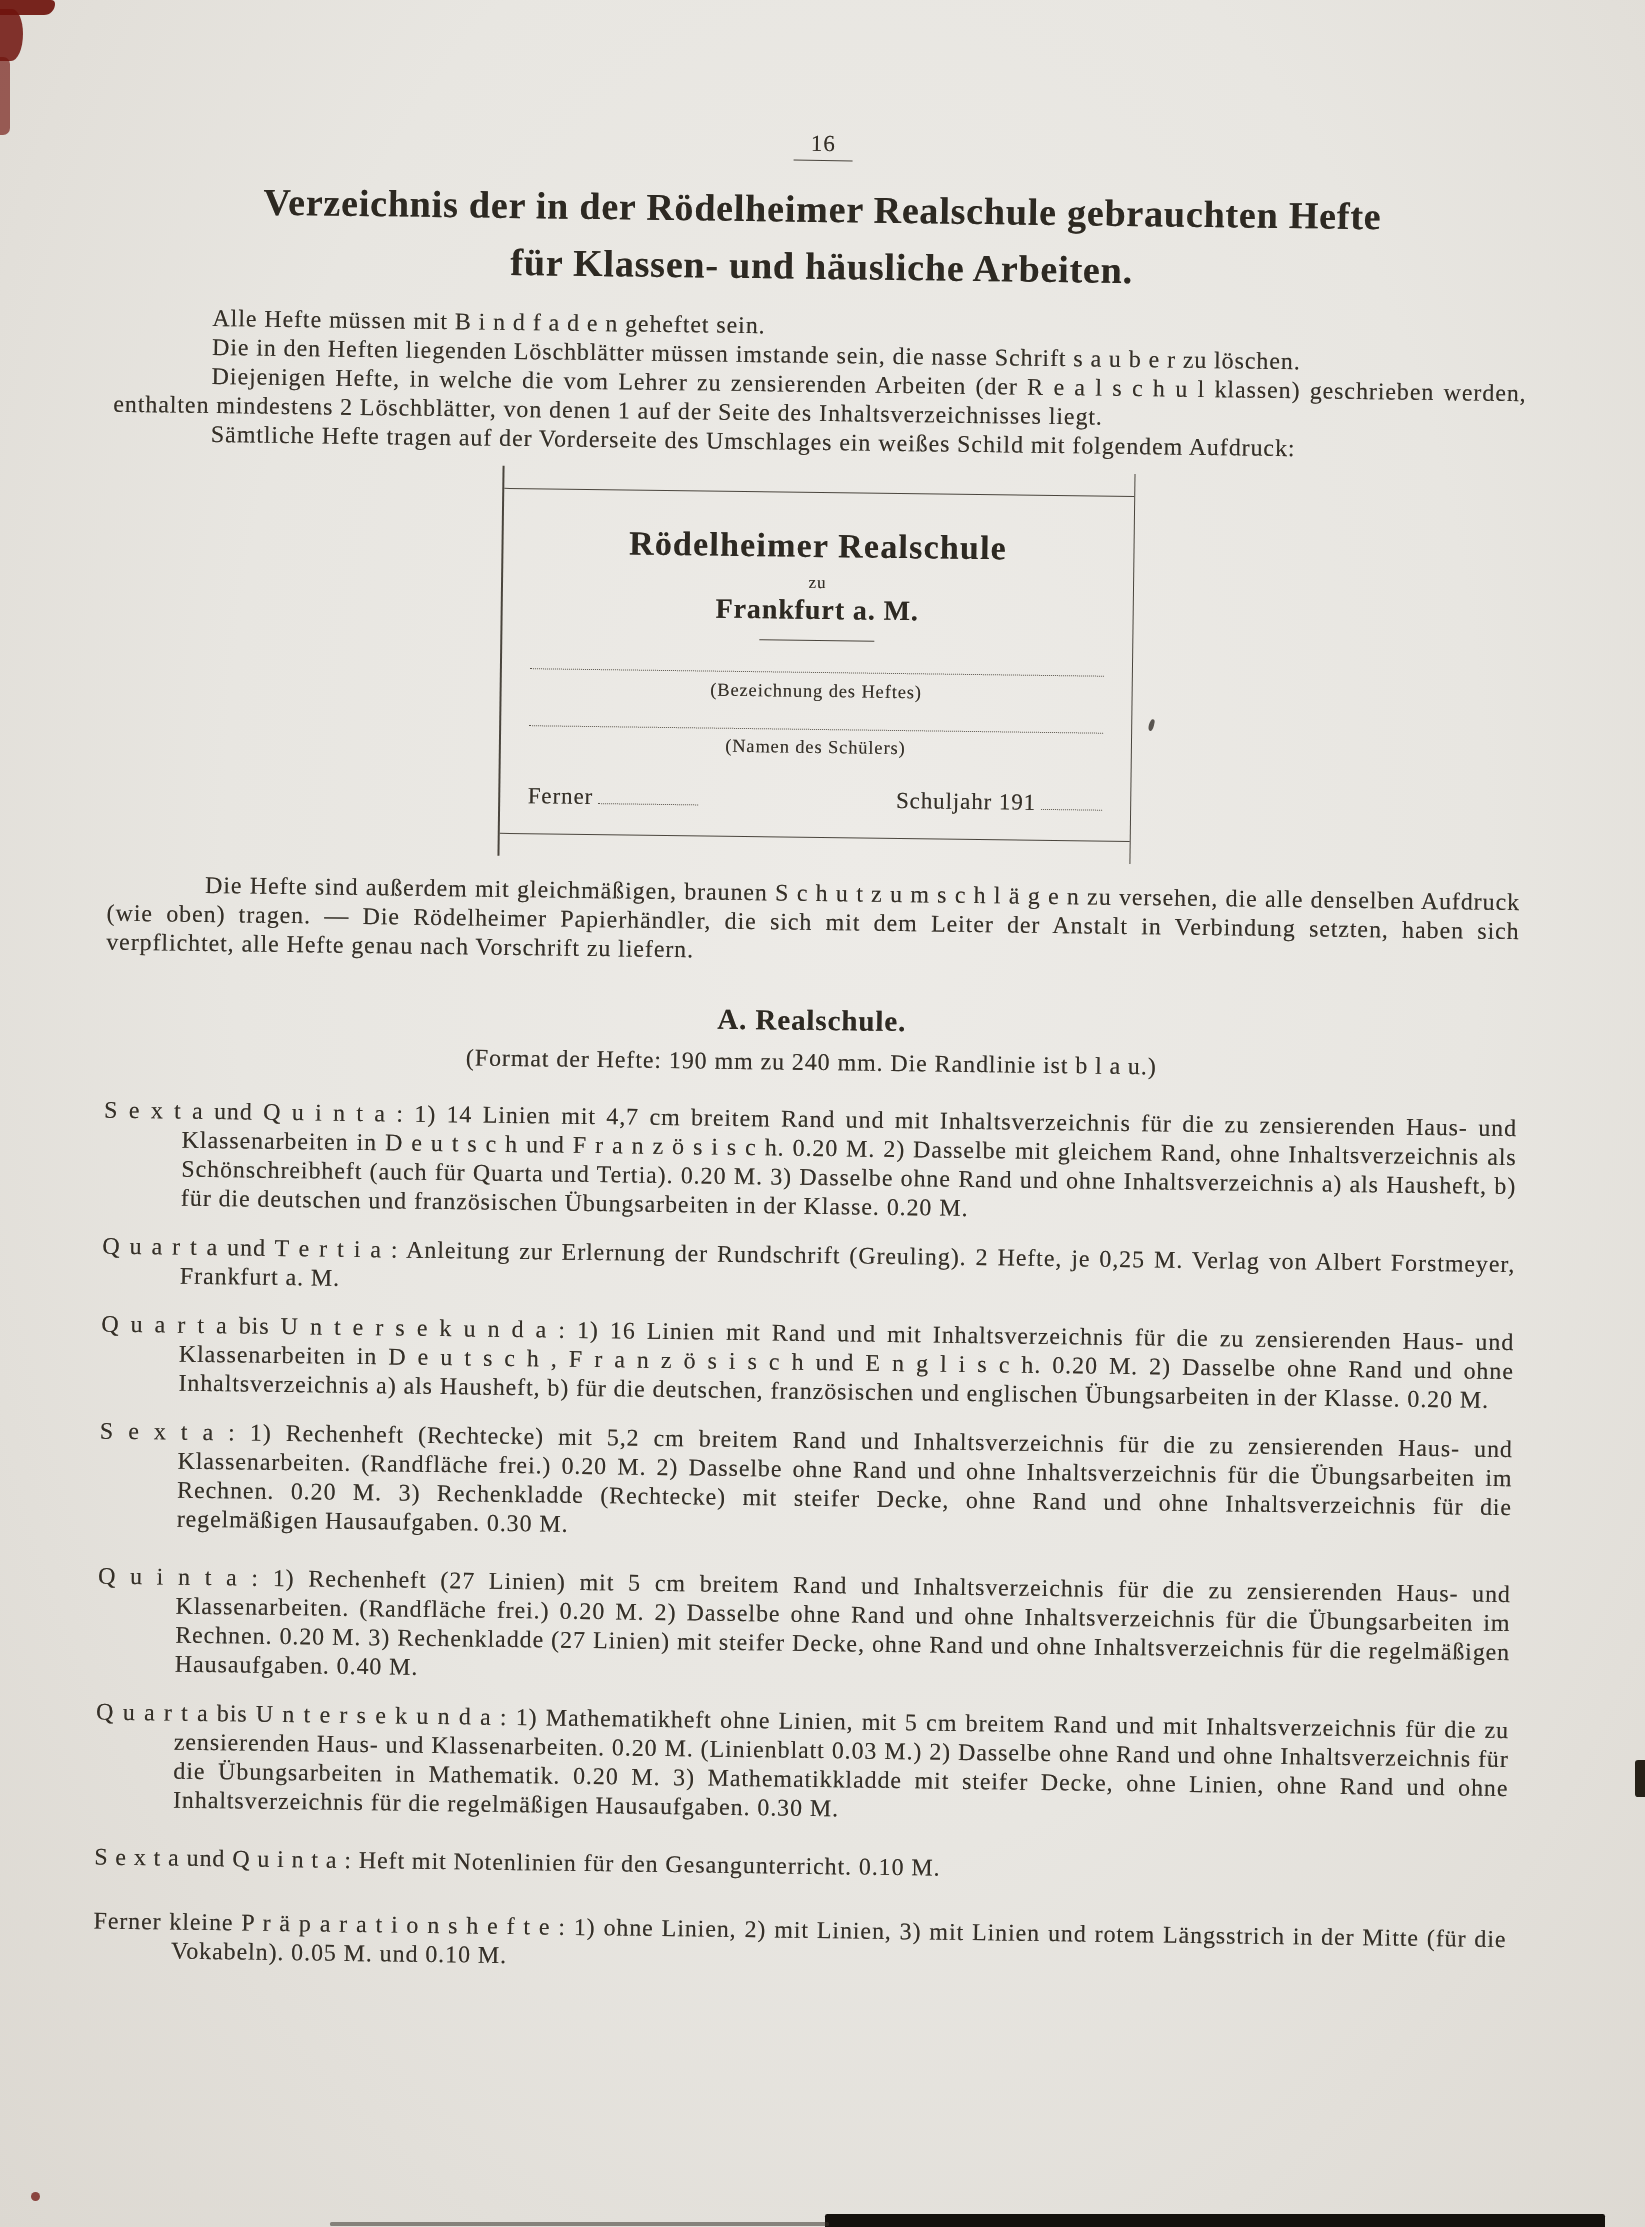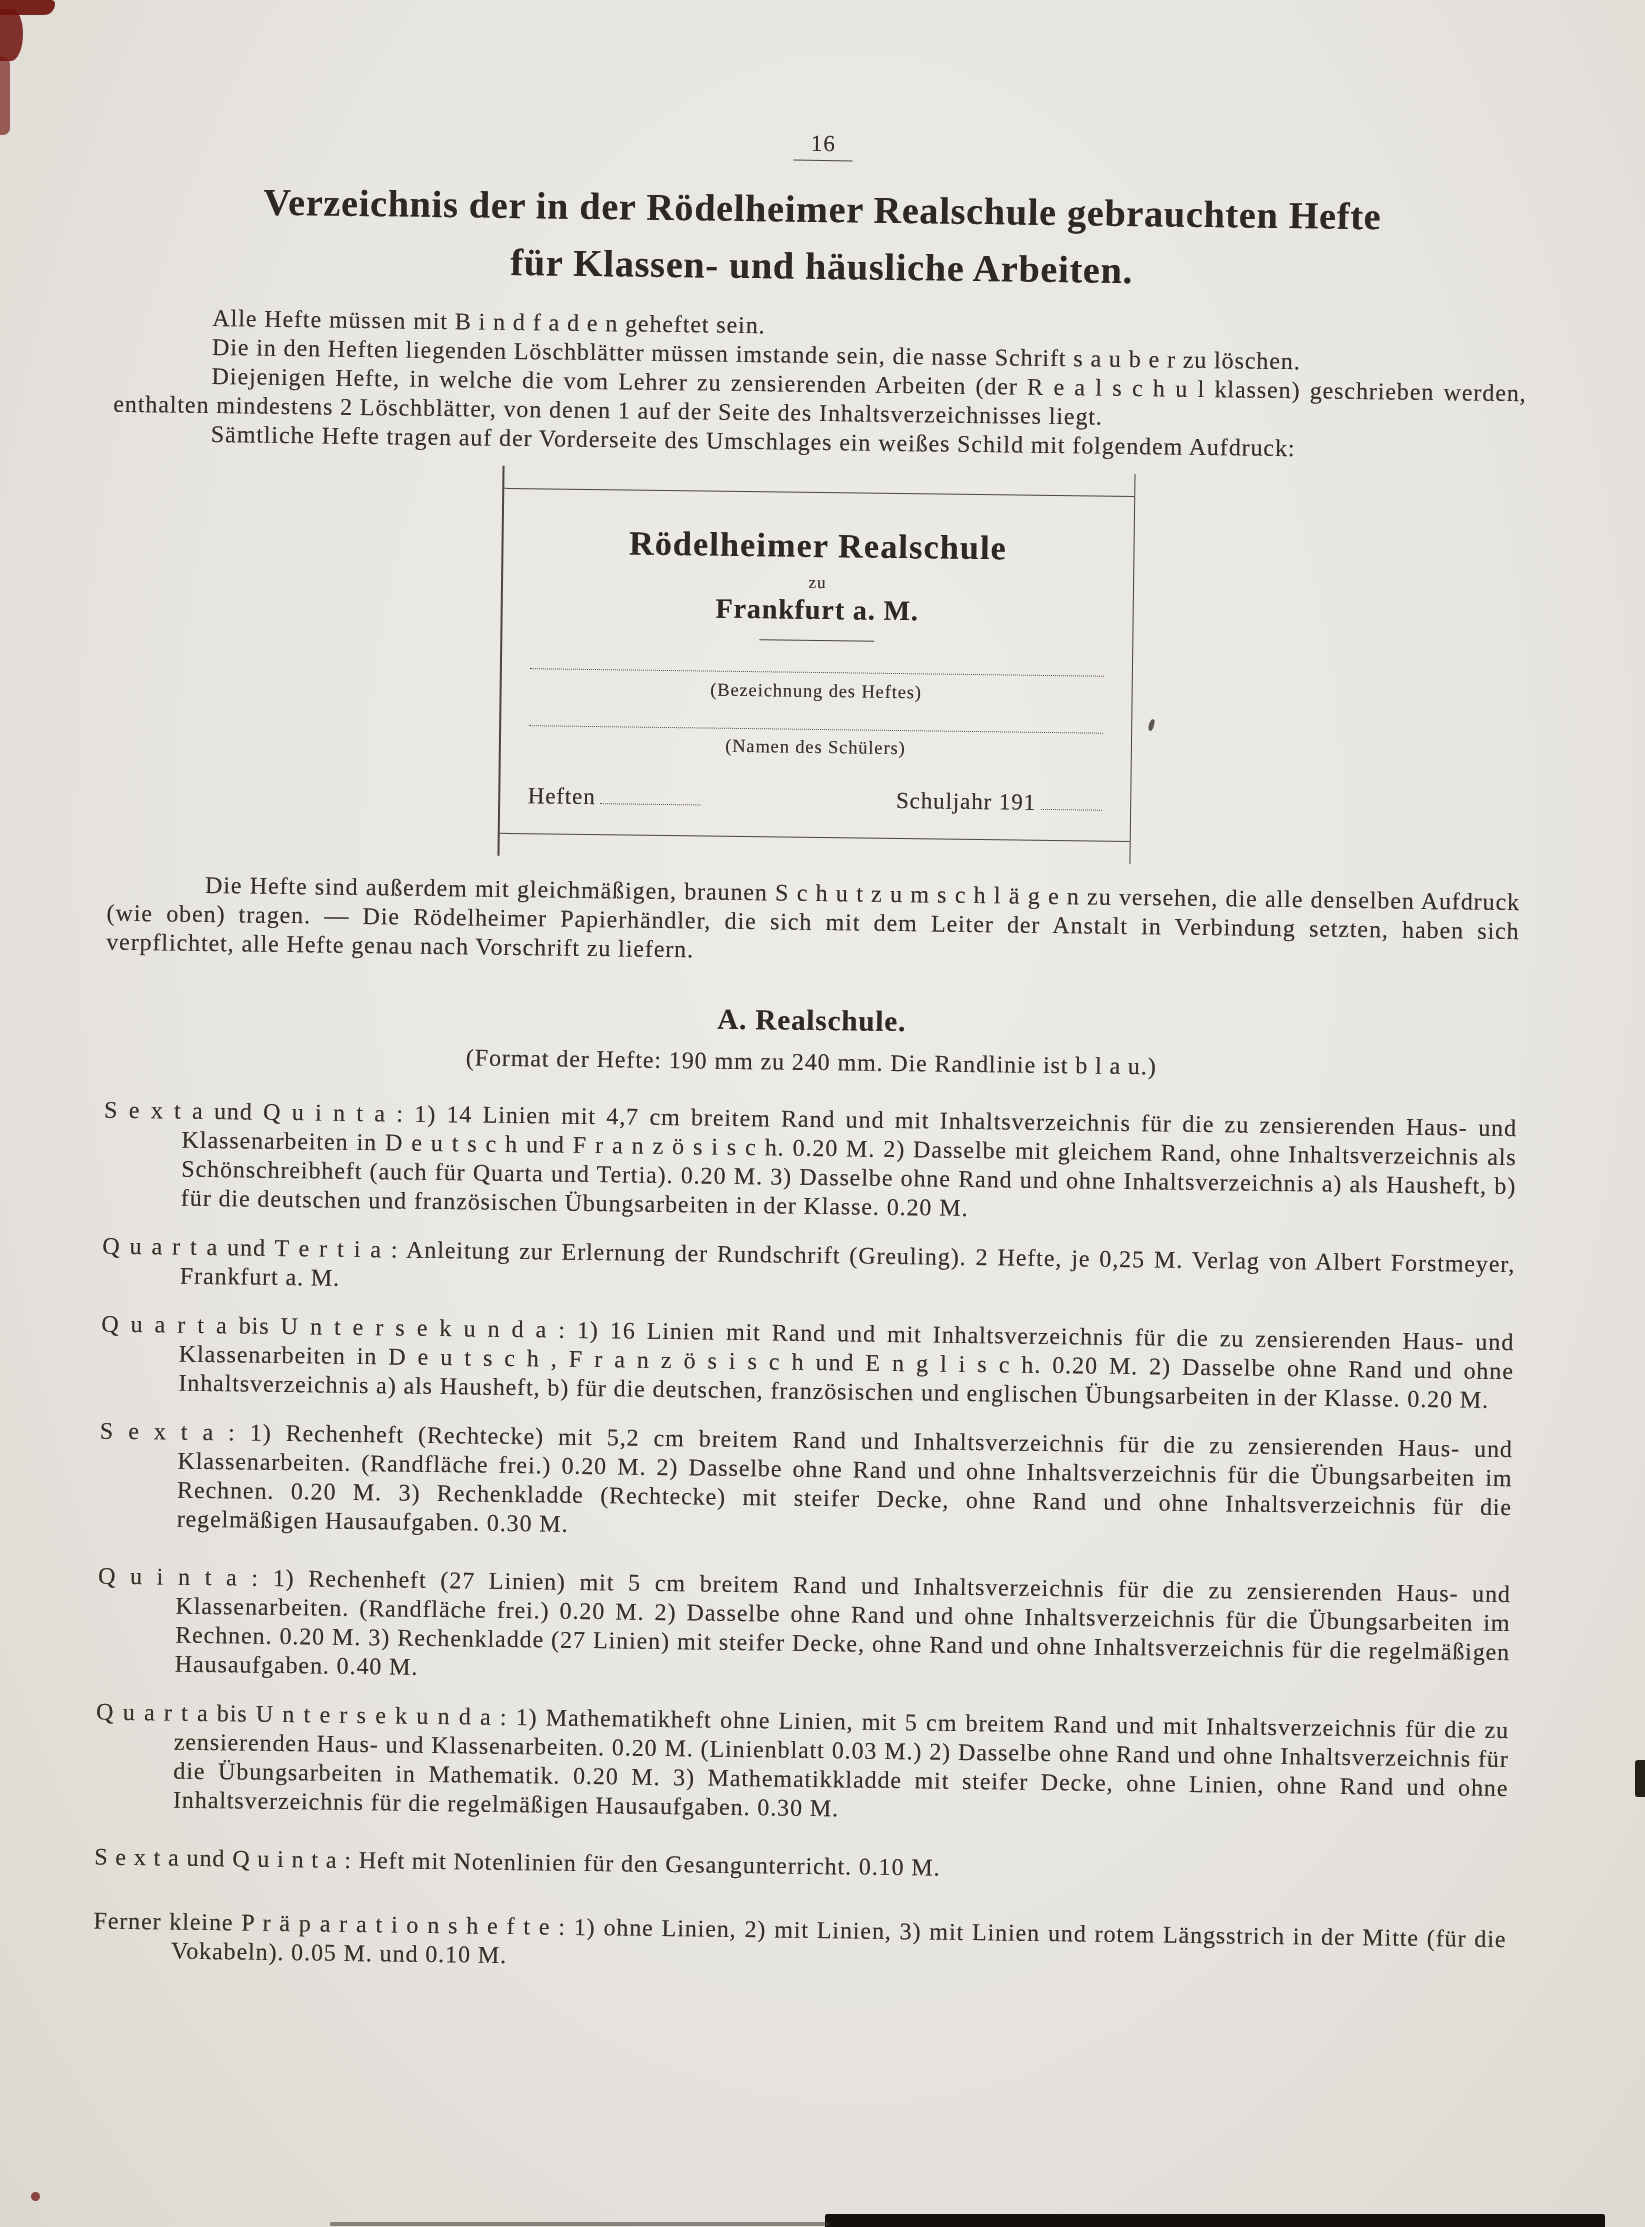--- a/index.html
+++ b/index.html
@@ -90,21 +90,21 @@
         <div class="card-vline right"></div>
         <div class="card-school">Rödelheimer Realschule</div>
         <div class="card-zu">zu</div>
         <div class="card-city">Frankfurt a. M.</div>
         <div class="card-city-rule"></div>
         <div class="dotted-rule"></div>
         <div class="card-caption">(Bezeichnung des Heftes)</div>
         <div class="dotted-rule"></div>
         <div class="card-caption">(Namen des Schülers)</div>
         <div class="card-row">
-          <span><span>Heften</span><span class="dots klasse"></span></span>
+          <span><span>Ferner</span><span class="dots klasse"></span></span>
           <span><span>Schuljahr 191</span><span class="dots jahr"></span></span>
         </div>
       </div>
     </div>
 
     <p class="para">Die Hefte sind außerdem mit gleichmäßigen, braunen S c h u t z u m s c h l ä g e n zu versehen, die alle denselben Aufdruck (wie oben) tragen. — Die Rödelheimer Papierhändler, die sich mit dem Leiter der Anstalt in Verbindung setzten, haben sich verpflichtet, alle Hefte genau nach Vorschrift zu liefern.</p>
 
     <h2 class="section-heading">A. Realschule.</h2>
     <div class="format-note">(Format der Hefte: 190 mm zu 240 mm. Die Randlinie ist b l a u.)</div>
 

